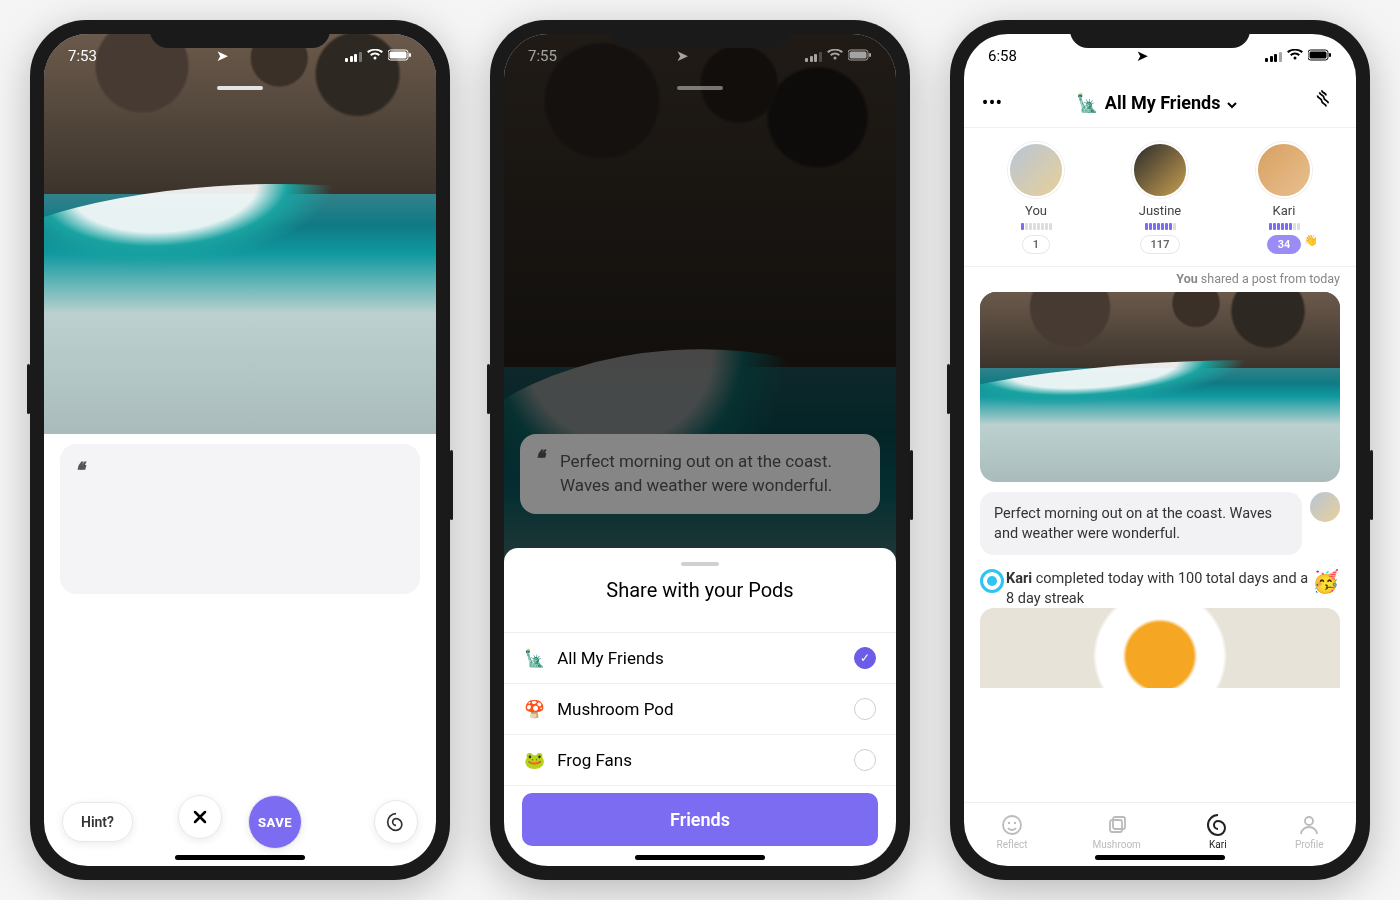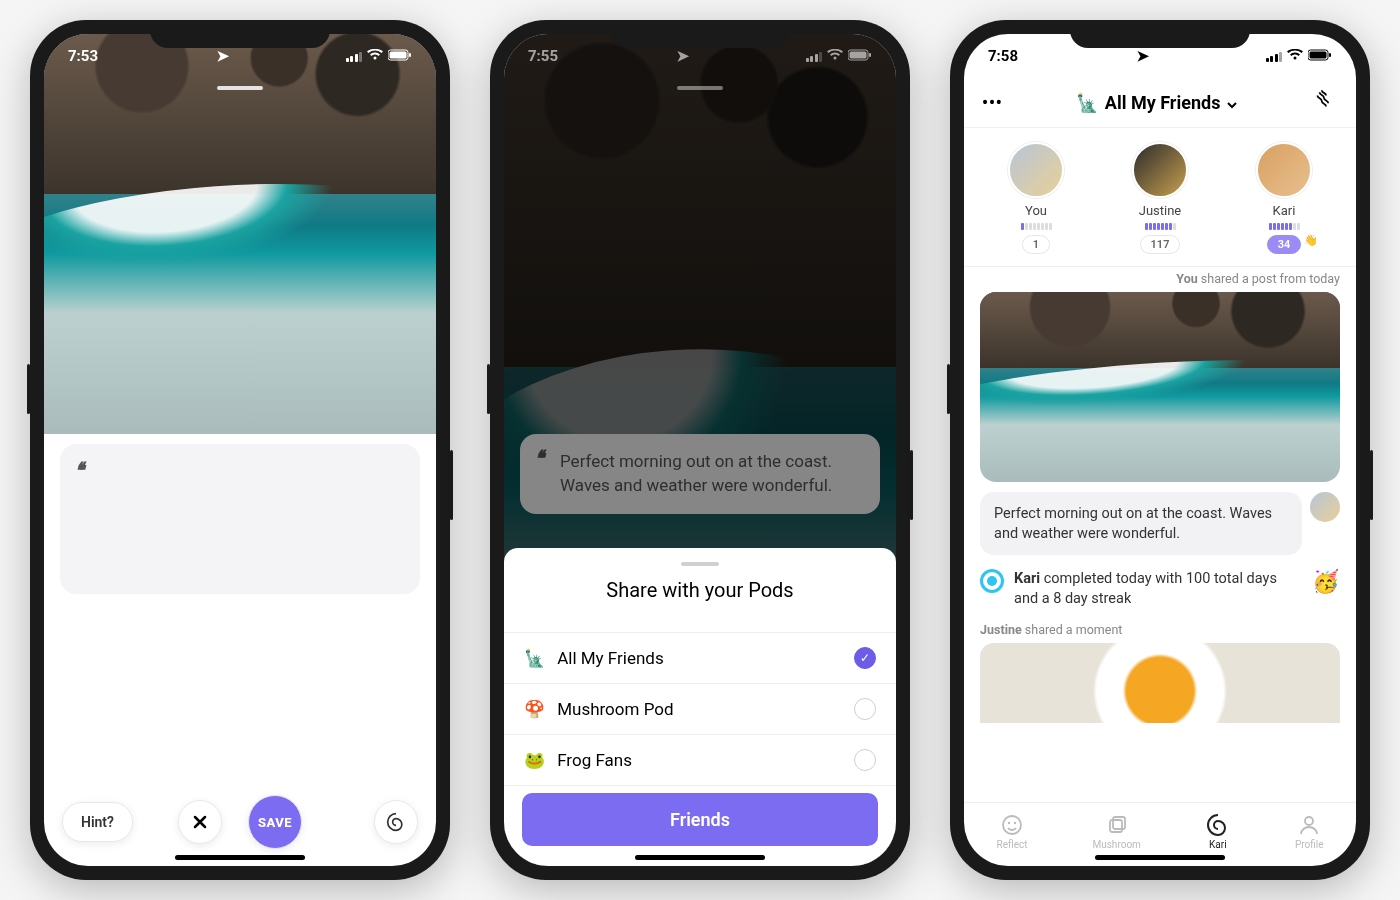--- a/index.html
+++ b/index.html
@@ -2,21 +2,21 @@
 <html><head>
 <meta charset="utf-8">
 <style>
   * { box-sizing: border-box; margin: 0; padding: 0; font-family: -apple-system, BlinkMacSystemFont, "Segoe UI", Roboto, sans-serif; }
   body { background: #f5f5f5; display: flex; justify-content: center; align-items: center; min-height: 900px; gap: 40px; padding: 20px; }
   .phone { width: 420px; height: 860px; background: #1a1a1a; border-radius: 56px; padding: 14px; position: relative; box-shadow: 0 10px 40px rgba(0,0,0,0.25); }
   .phone::after { content:""; position:absolute; top:50%; right:-3px; width:3px; height:70px; background:#1a1a1a; border-radius:2px; }
   .phone::before { content:""; position:absolute; top:40%; left:-3px; width:3px; height:50px; background:#1a1a1a; border-radius:2px; }
   .screen { width: 100%; height: 100%; background: #fff; border-radius: 44px; overflow: hidden; position: relative; display:flex; flex-direction:column; }
   .notch { position:absolute; top:0; left:50%; transform:translateX(-50%); width:180px; height:28px; background:#1a1a1a; border-radius: 0 0 18px 18px; z-index:100; }
-  .statusbar { position:absolute; top:0; left:0; right:0; height:44px; display:flex; justify-content:space-between; align-items:center; padding: 0 24px; font-weight:700; font-size:15px; z-index:90; }
+  .statusbar { position:absolute; top:0; left:0; right:0; height:44px; display:flex; justify-content:space-between; align-items:center; padding: 0 24px; font-weight:400; font-size:15px; z-index:90; }
   .statusbar.light { color:#fff; }
   .statusbar .right { display:flex; align-items:center; gap:5px; }
   .sig-dots { display:inline-flex; gap:1.5px; align-items:flex-end; height:11px; }
   .sig-dots span{ width:3px; background:currentColor; border-radius:1px; opacity:0.35;}
   .sig-dots span.on{opacity:1;}
   .sig-dots span:nth-child(1){height:4px;} .sig-dots span:nth-child(2){height:6px;} .sig-dots span:nth-child(3){height:8px;} .sig-dots span:nth-child(4){height:10px;}
   .home-ind { position:absolute; bottom:6px; left:50%; transform:translateX(-50%); width:130px; height:5px; background:#000; border-radius:3px; z-index:200;}
 
   
   .surf { position:relative; overflow:hidden; background:linear-gradient(180deg,#556 0%, #3a4752 18%, #54888e 32%, #0f7a85 48%, #0f9aa0 55%, #bcd1cf 70%, #a9bcbb 100%); }
@@ -32,21 +32,21 @@
   
   .p1-top { height:400px; }
   .drag-handle{ position:absolute; top:52px; left:50%; transform:translateX(-50%); width:46px; height:4px; background:rgba(255,255,255,0.85); border-radius:2px; z-index:50;}
   .caption-box { margin:10px 16px 0; background:#f4f4f6; border-radius:16px; padding:18px 20px 18px 40px; position:relative; font-size:17px; line-height:1.4; color:#2b2b2b; min-height:150px;}
   .caption-box .quote{ position:absolute; left:14px; top:12px; font-size:22px; font-weight:900; font-style:italic; color:#555; letter-spacing:-4px;}
   .p1-actions { position:absolute; bottom:22px; left:0; right:0; padding:0 18px; display:flex; align-items:center; justify-content:space-between; }
   .pill-btn, .circle-btn{ background:#fff; border:1px solid #e8e8e8; box-shadow:0 2px 8px rgba(0,0,0,0.08); display:flex; align-items:center; justify-content:center; cursor:pointer; }
   .pill-btn{ border-radius:22px; height:40px; padding:4px 18px; font-weight:600; font-size:14px; color:#333;}
   .circle-btn{ border-radius:50%; width:44px; height:44px; font-size:20px; font-weight:700;}
   .save-btn{ background:#7c6cf2; color:#fff; border-radius:50%; width:54px; height:54px; font-weight:800; font-size:13px; letter-spacing:0.5px;}
-  .center-grp{ display:flex; align-items:center; gap:26px; position:absolute; left:50%; transform:translateX(-50%);}
+  .center-grp{ display:flex; align-items:flex-start; gap:26px; position:absolute; left:50%; transform:translateX(-50%);}
 
   
   .dim{ position:absolute; inset:0; background:rgba(0,0,0,0.45);}
   .sheet{ position:absolute; bottom:0; left:0; right:0; background:#fff; border-radius:14px 14px 0 0; padding-bottom:80px; padding-top:14px;}
   .sheet-handle{ width:38px; height:4px; background:#d0d0d0; border-radius:2px; margin:0 auto 12px;}
   .sheet-title{ text-align:center; font-weight:400; font-size:20px; margin-bottom:30px;}
   .pod-row{ display:flex; align-items:center; justify-content:space-between; padding:14px 20px; border-top:1px solid #eee; cursor:pointer;}
   .pod-row:last-of-type{ border-bottom:1px solid #eee;}
   .pod-row .lbl{ display:flex; align-items:center; gap:12px; font-size:17px;}
   .radio{ width:22px; height:22px; border-radius:50%; border:1.5px solid #cfcfcf;}
@@ -71,21 +71,21 @@
   .streak-bar span.f{background:#7c6cf2;}
   .count-pill{ background:#fff; border:1px solid #e6e6e6; font-size:11px; padding:2px 10px; border-radius:10px; font-weight:600; color:#666;}
   .count-pill.hl{ background:#9b8cf5; color:#fff; border-color:#9b8cf5; position:relative;}
   .feed{ flex:1; overflow:hidden; padding:0 16px;}
   .feed-meta{ text-align:right; font-size:12.5px; color:#888; margin:4px 0 6px;}
   .card-img{ width:100%; height:190px; border-radius:16px; }
   .msg-row{ display:flex; gap:8px; margin-top:10px; align-items:flex-start;}
   .msg-bubble{ flex:1; background:#f2f2f4; border-radius:14px; padding:12px 14px; font-size:14.5px; line-height:1.35; color:#333;}
   .mini-av{ width:30px;height:30px;border-radius:50%; background:linear-gradient(135deg,#b8c5d6,#e8d099); flex-shrink:0;}
   .liked{ text-align:right; font-size:12.5px; color:#888; margin-top:8px;}
-  .activity{ display:flex; gap:10px; align-items:flex-start; margin-top:14px;}
+  .activity{ display:flex; gap:2px; align-items:flex-start; margin-top:14px;}
   .ring{ width:24px;height:24px;border-radius:50%;border:3px solid #2ec5f0; flex-shrink:0; position:relative;}
   .ring::after{content:"";position:absolute;inset:4px;border-radius:50%;background:#2ec5f0;}
   .activity-text{ flex:1; font-size:14.5px; line-height:1.35; color:#333;}
   .moment-meta{ font-size:12.5px; color:#888; margin:14px 0 6px;}
   .food{ width:100%; height:80px; border-radius:14px 14px 0 0; background:
     radial-gradient(circle at 50% 60%, #f5a623 0 18%, #fff 20% 34%, #e8e3d8 36%), #d8d0c0; overflow:hidden;}
   .tabbar{ height:64px; border-top:1px solid #eee; display:flex; justify-content:space-around; align-items:center; padding-bottom:6px;}
   .tab{ display:flex; flex-direction:column; align-items:center; gap:2px; color:#bbb; font-size:10px; cursor:pointer;}
   .tab.active{ color:#222;}
   .tab svg{width:24px;height:24px;}
@@ -200,21 +200,21 @@
       <div class="update-btn">Friends</div>
     </div>
     <div class="home-ind"></div>
   </div>
 </div>
 
 <div class="phone">
   <div class="notch"></div>
   <div class="screen">
     <div class="statusbar">
-      <span>7:58</span>
+      <span>6:58</span>
       <span style="margin-left:2px">➤</span>
       <div class="right">
         <span class="sig-dots">
             <span class="on"></span>
             <span class="on"></span>
             <span class="on"></span>
             <span></span>
           </span>
         <span><svg width="16" height="12" viewBox="0 0 16 12" fill="currentColor">
               <path d="M8 10.5a1.5 1.5 0 100-3 1.5 1.5 0 000 3zM3 5.5c1.3-1.3 3-2 5-2s3.7.7 5 2l-1.5 1.5C10.5 6 9.3 5.5 8 5.5S5.5 6 4.5 7L3 5.5zM0 2.5C2 .5 5 0 8 0s6 .5 8 2.5L14.5 4C12.7 2.3 10.4 1.5 8 1.5S3.3 2.3 1.5 4L0 2.5z"></path>
@@ -293,21 +293,20 @@
       <div class="surf card-img"></div>
       <div class="msg-row">
         <div class="msg-bubble">Perfect morning out on at the coast. Waves and weather were wonderful.</div>
         <div class="mini-av"></div>
       </div>
       <div class="activity">
         <div class="ring"></div>
         <div class="activity-text"><b>Kari</b><span> completed today with 100 total days and a 8 day streak</span></div>
         <span style="font-size:22px;">🥳</span>
       </div>
-      <div class="moment-meta"><b>Justine</b><span> shared a moment</span></div>
       <div class="food"></div>
     </div>
     <div class="tabbar" id="tabs-container">
         <div class="tab">
           <svg viewBox="0 0 24 24">
             <circle cx="12" cy="12" r="9" fill="none" stroke="currentColor" stroke-width="1.8"></circle>
             <circle cx="9" cy="10" r="1.2" fill="currentColor"></circle>
             <circle cx="15" cy="10" r="1.2" fill="currentColor"></circle>
             <path d="M8 15c1 1.5 2.5 2 4 2s3-.5 4-2" fill="none" stroke="currentColor" stroke-width="1.8"></path>
           </svg>

